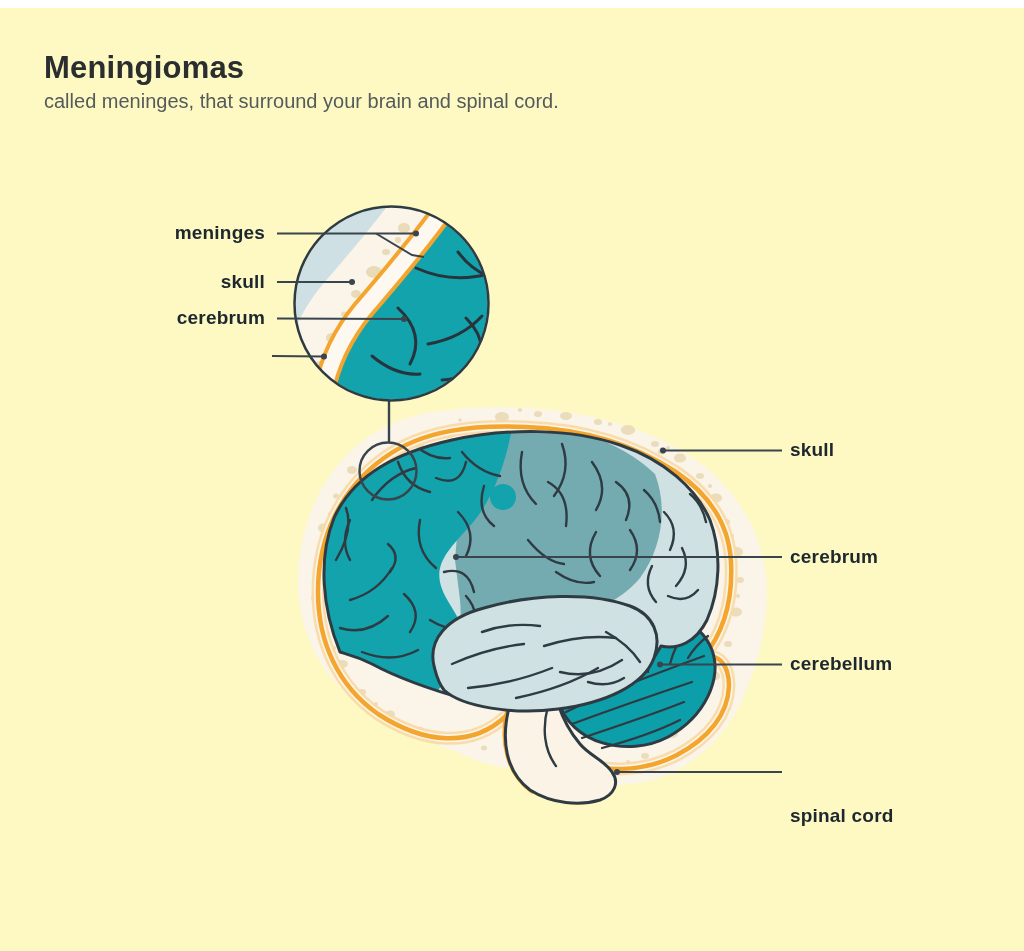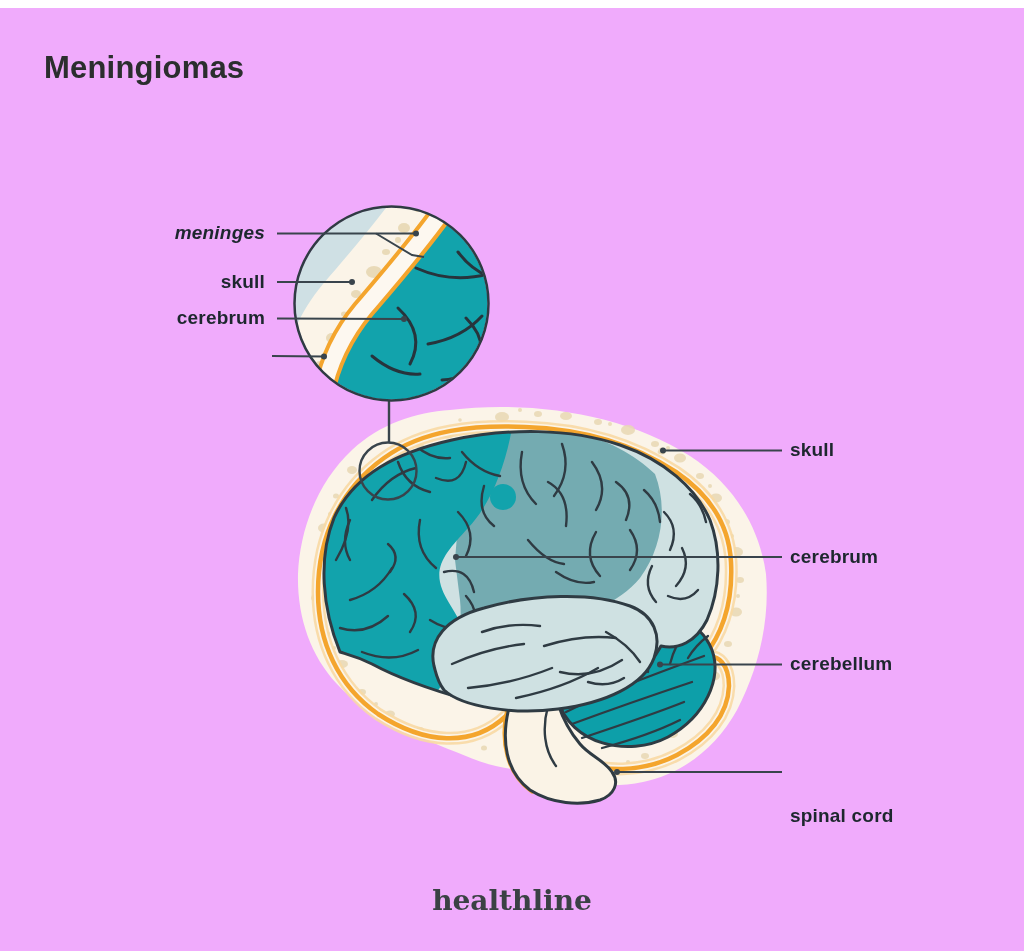--- a/index.html
+++ b/index.html
@@ -1,17 +1,17 @@
 <!DOCTYPE html>
 <html><head>
 <meta charset="utf-8">
 <style>
   html,body{margin:0;padding:0;background:#ffffff;}
   .canvas{
-    position:relative;width:1024px;height:951px;background:#f0abfc;
+    position:relative;width:1024px;height:951px;background:#fef9c3;
     overflow:hidden;font-family:"Liberation Sans",sans-serif;
   }
   .top-strip{position:absolute;top:0;left:0;width:1024px;height:8px;background:#ffffff;}
   .page-title{
     position:absolute;left:44px;top:50px;font-size:31px;font-weight:800;
     color:#2b2e2e;letter-spacing:.2px;
   }
   .page-subtitle{
     position:absolute;left:44px;top:88px;font-size:20px;font-weight:400;
     color:#545b5b;line-height:27px;
@@ -30,20 +30,21 @@
   }
 </style>
 </head>
 <body>
 
 <div class="canvas">
   <div class="top-strip"></div>
 
   <div class="page-title">Meningiomas</div>
   <div class="page-subtitle">
+    <div>called meninges, that surround your brain and spinal cord.</div>
   </div>
 
   <svg class="diagram" width="1024" height="951" viewBox="0 0 1024 951">
     <defs>
       <clipPath id="insetClip">
           <circle cx="391.5" cy="303.5" r="96"></circle>
         </clipPath>
       <clipPath id="cerebrumClip">
         <path d="M340,652 C322,608 318,558 334,518 C354,474 398,452 452,440 C508,428 570,428 620,445 C664,460 696,488 710,520 C722,552 720,590 707,620 C696,642 678,650 661,646 C647,672 624,690 594,700 C559,712 510,712 468,700 C432,690 398,678 372,664 C356,656 346,654 340,652 Z"></path>
       </clipPath>
@@ -253,23 +254,22 @@
       <circle cx="663" cy="450.5" r="3" stroke="none"></circle>
       <line x1="456" y1="557" x2="782" y2="557"></line>
       <circle cx="456" cy="557" r="3" stroke="none"></circle>
       <line x1="660" y1="664.5" x2="782" y2="664.5"></line>
       <circle cx="660" cy="664.5" r="3" stroke="none"></circle>
       <line x1="617" y1="772" x2="782" y2="772"></line>
       <circle cx="617" cy="772" r="3" stroke="none"></circle>
     </g>
   </svg>
 
-  <div class="lbl right-align" style="right:759px;top:233px;font-style:italic;">meninges</div>
+  <div class="lbl right-align" style="right:759px;top:233px;">meninges</div>
   <div class="lbl right-align" style="right:759px;top:282px;">skull</div>
   <div class="lbl right-align" style="right:759px;top:318px;">cerebrum</div>
 
   <div class="lbl" style="left:790px;top:450px;">skull</div>
   <div class="lbl" style="left:790px;top:557px;">cerebrum</div>
   <div class="lbl" style="left:790px;top:664px;">cerebellum</div>
   <div class="lbl" style="left:790px;top:772px;margin-top:44px;">spinal cord</div>
 
-  <div class="brand">healthline</div>
 </div>
 
 </body></html>

